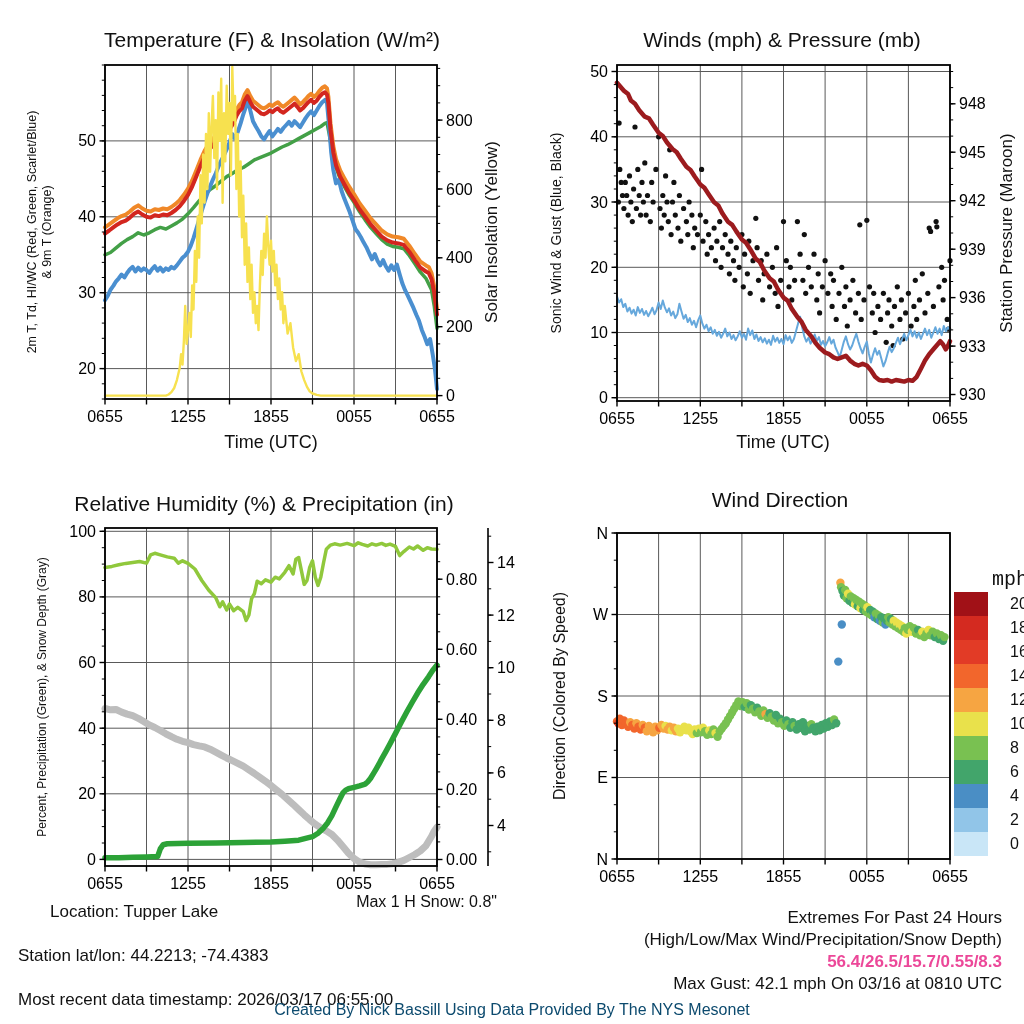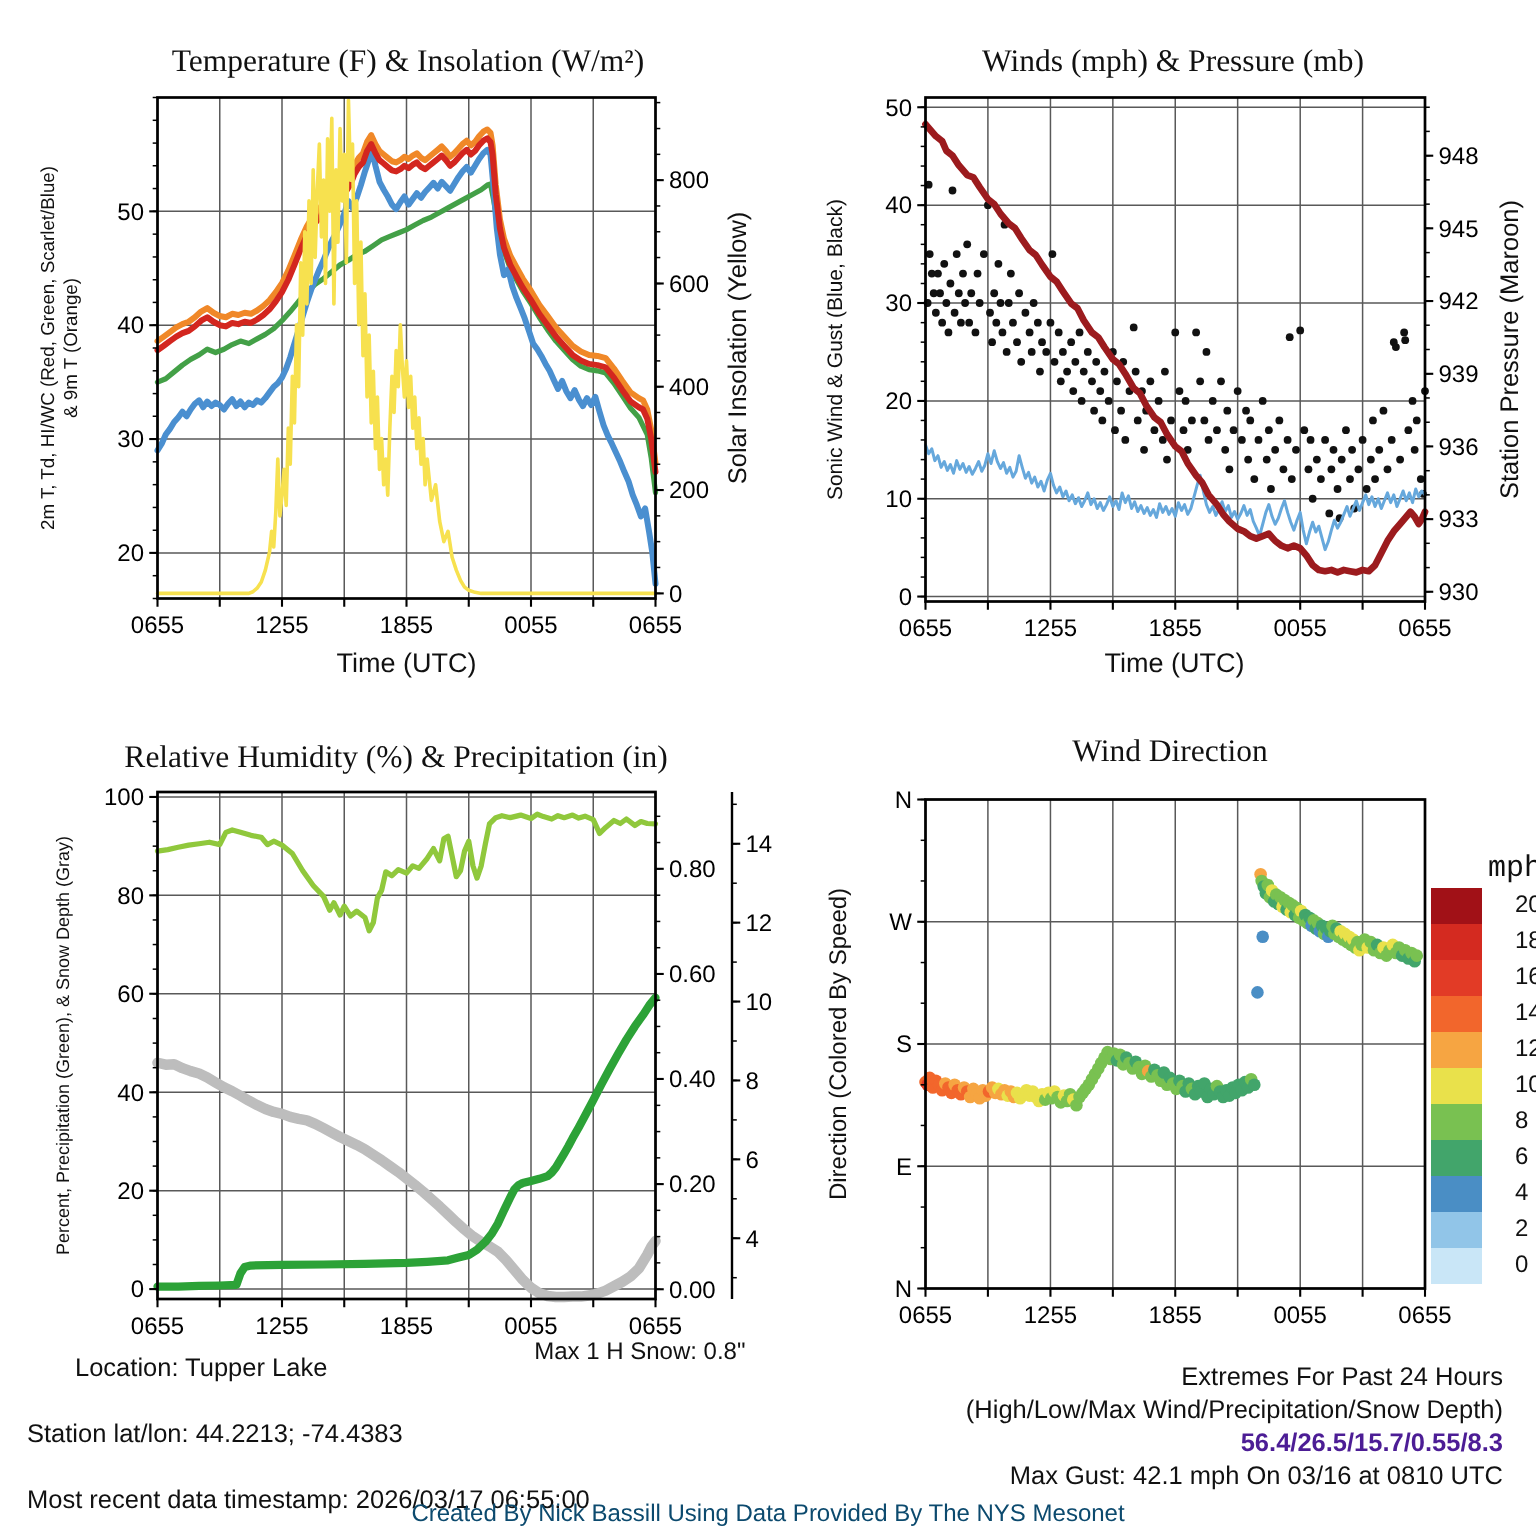--- a/index.html
+++ b/index.html
@@ -1,30 +1,30 @@
 <!DOCTYPE html>
 <html><head>
 <meta charset="utf-8">
 <style>
   html,body{margin:0;padding:0;background:#fff;}
   .page{position:relative;width:1024px;height:1024px;background:#fff;overflow:hidden;
         font-family:"Liberation Sans",sans-serif;color:#111;}
-  .title{position:absolute;transform:translateX(-50%);font-size:21px;white-space:nowrap;font-family:Liberation Serif, serif;}
+  .title{position:absolute;transform:translateX(-50%);font-size:21px;white-space:nowrap;}
   .xlabel{position:absolute;transform:translateX(-50%);font-size:18px;white-space:nowrap;}
   .vlab{position:absolute;white-space:nowrap;transform:translate(-50%,-50%) rotate(-90deg);text-align:center;}
   svg text{font-family:"Liberation Sans",sans-serif;fill:#000;}
   .foot{position:absolute;font-size:17px;white-space:nowrap;}
   .foot-r{position:absolute;font-size:17px;white-space:nowrap;transform:translateX(-100%);}
   .credit{position:absolute;transform:translateX(-50%);font-size:16px;color:#0c4a6e;white-space:nowrap;}
   .maxsnow{position:absolute;transform:translateX(-100%);font-size:16px;white-space:nowrap;}
   .cbar{position:absolute;}
   .cbar .cell{width:34px;height:24px;}
   .cbar .lab{position:absolute;left:56px;font-size:16px;line-height:24px;}
   .cbar-title{position:absolute;font-size:20px;font-family:Liberation Mono, monospace;}
-  .red{color:#4c1d95;font-weight:bold;}
+  .red{color:#ec4899;font-weight:bold;}
 </style>
 </head>
 <body>
 
 <div class="page">
 
   <div class="title" style="left:272px;top:28px;">Temperature (F) &amp; Insolation (W/m²)</div>
   <div class="title" style="left:782px;top:28px;">Winds (mph) &amp; Pressure (mb)</div>
   <div class="title" style="left:264px;top:492px;">Relative Humidity (%) &amp; Precipitation (in)</div>
   <div class="title" style="left:780px;top:488px;">Wind Direction</div>

